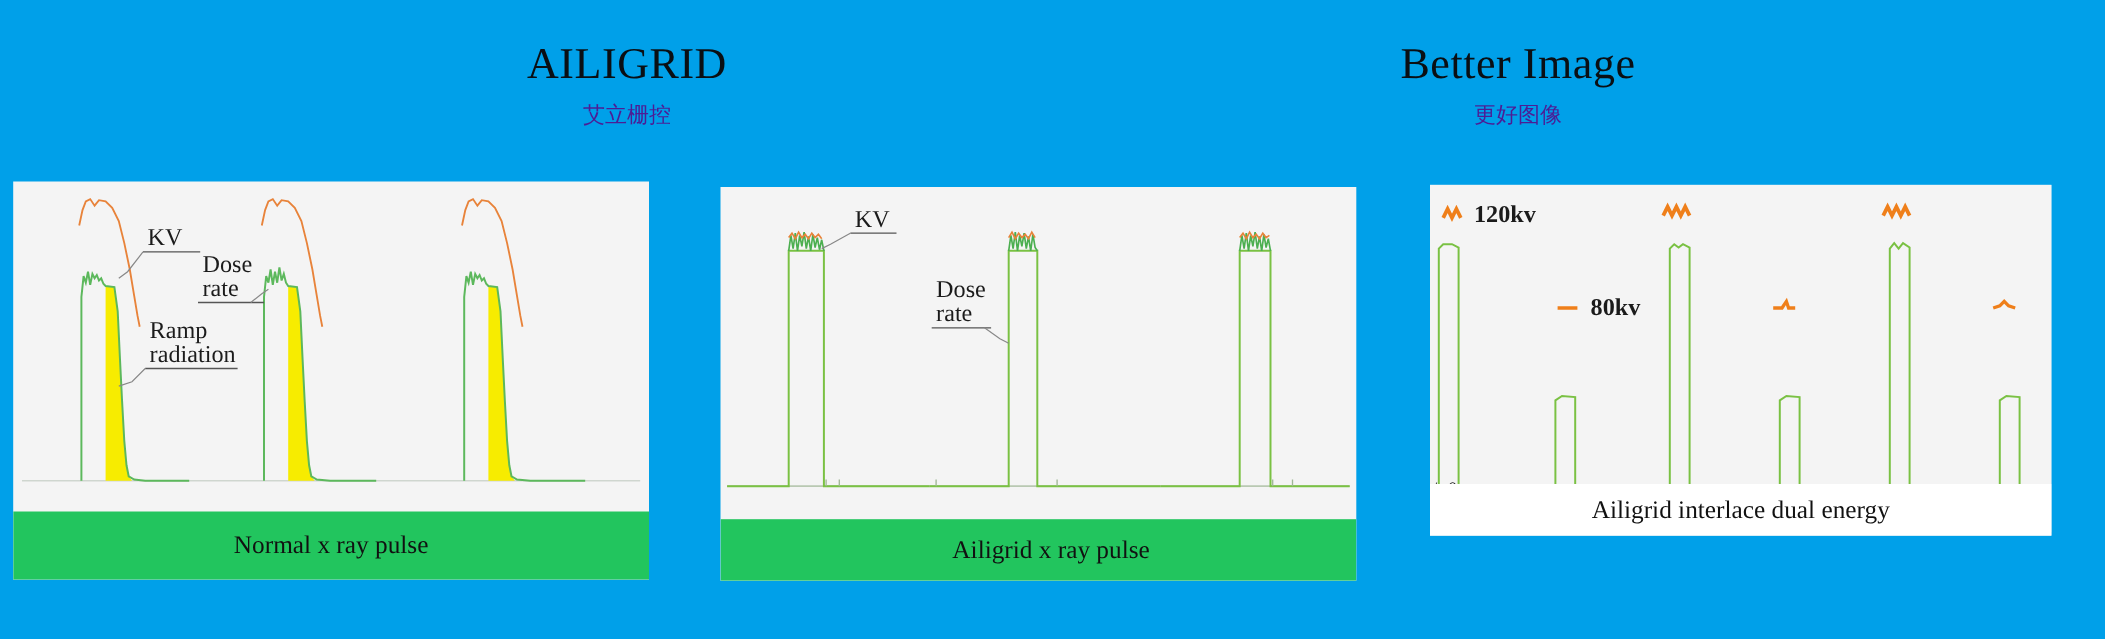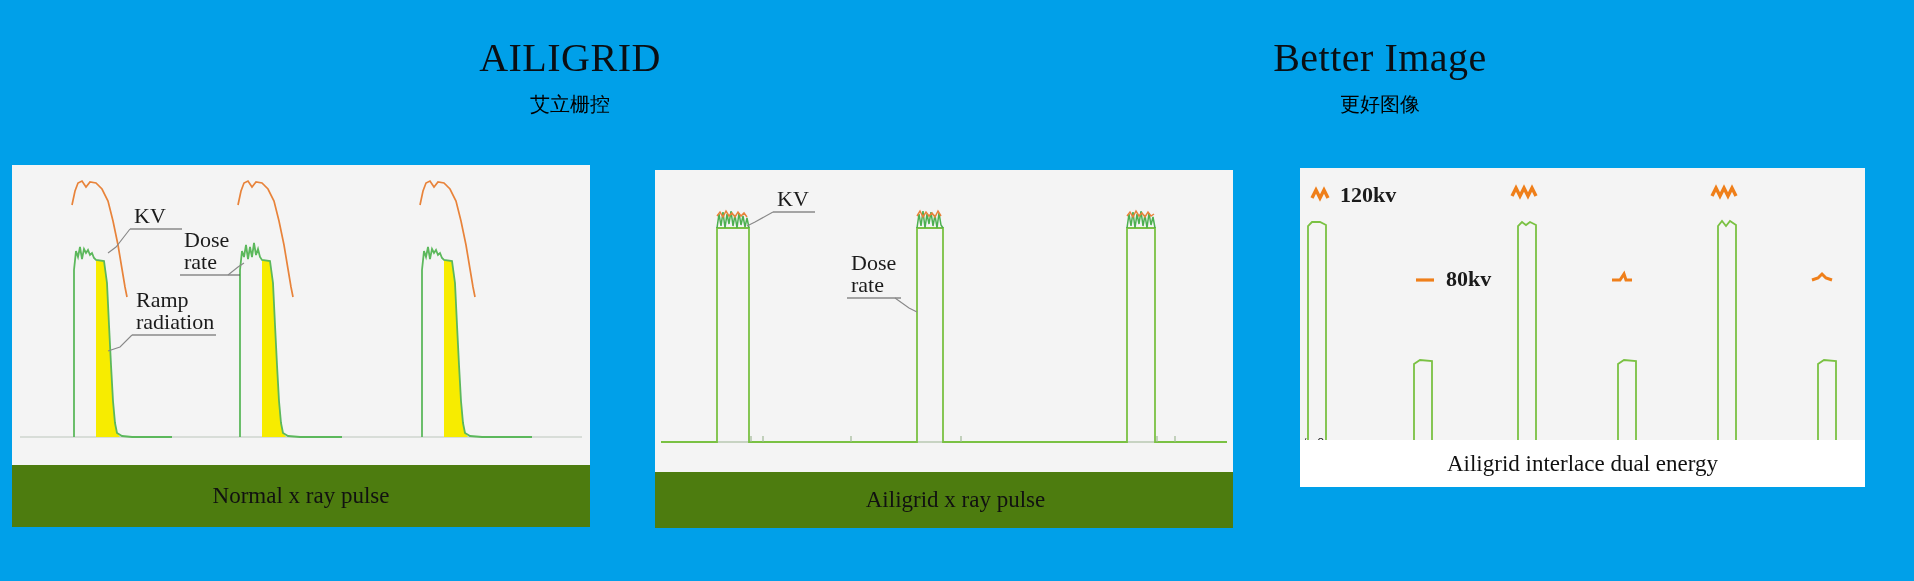--- a/index.html
+++ b/index.html
@@ -15,21 +15,21 @@
     position:absolute;left:0;top:0;width:1914px;height:155px;
   }
   .hcol{position:absolute;text-align:center;}
   .hcol .en{
     font-family:"Liberation Serif", serif;
     font-size:40px;color:#0a0f14;white-space:nowrap;
     letter-spacing:0.5px;line-height:1;
   }
   .hcol .zh{
     font-family:"DejaVu Sans", sans-serif;
-    font-size:20px;color:#000000;white-space:nowrap;
+    font-size:20px;color:#4c1d95;white-space:nowrap;
     margin-top:16px;line-height:1;
   }
   #hcol0{left:400px;top:38px;width:340px;text-align:center;}
   #hcol1{left:660px;top:38px;width:620px;}
   #hcol2{left:1040px;top:38px;width:680px;}
 
   
   .panel{
     position:absolute;
     background:#f4f4f4;
@@ -44,21 +44,21 @@
   #panel0 .plot{height:300px;}
   #panel1 .plot{height:302px;}
   #panel2 .plot{height:316px;}
 
   .plot svg{display:block;width:100%;height:100%;}
 
   .caption{
     position:absolute;left:0;right:0;bottom:0;
     text-align:center;
     color:#111;
-    background:#4d7c0f;
+    background:#22c55e;
   }
   #panel0 .caption{height:62px;line-height:62px;font-size:23px;}
   #panel1 .caption{height:56px;line-height:56px;font-size:23px;padding-left:23px;}
   #panel2 .caption{height:47px;line-height:47px;font-size:23px;font-weight:normal;background:#ffffff;}
 
   
   .anno{font-family:"Liberation Serif",serif;fill:#1b1b1b;}
 </style>
 </head>
 <body style="background: rgb(0, 160, 233);">

